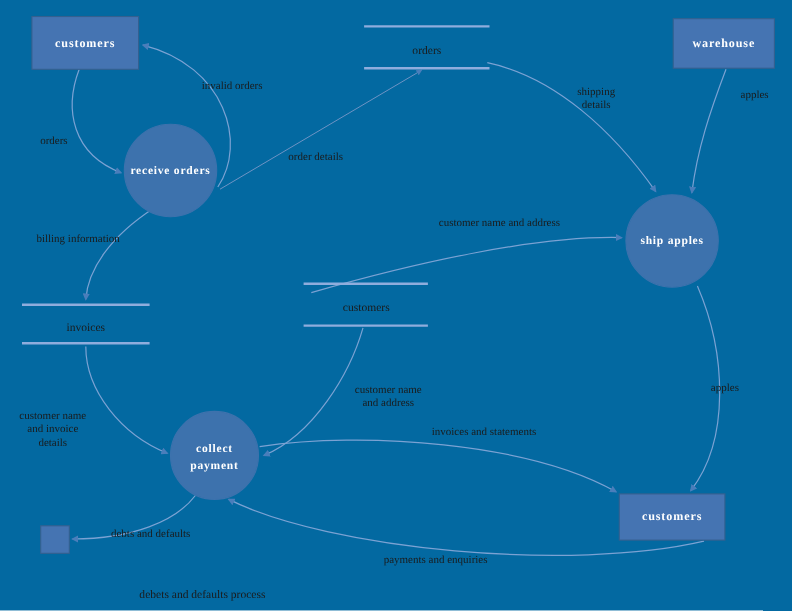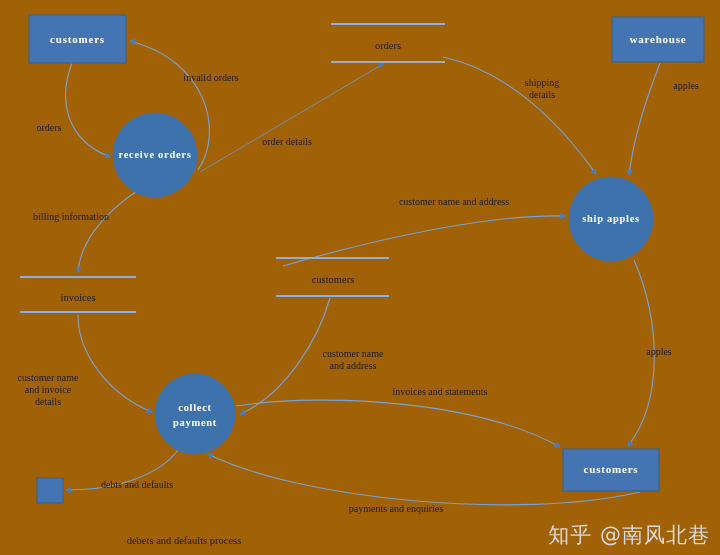--- a/index.html
+++ b/index.html
@@ -10,21 +10,21 @@
   body {
     width: 720px;
     height: 555px;
     overflow: hidden;
     font-family: "Liberation Serif", "DejaVu Serif", serif;
   }
   #canvas {
     position: relative;
     width: 720px;
     height: 555px;
-    background: #a16207;
+    background: #0369a1;
   }
   svg#diagram {
     position: absolute;
     left: 0;
     top: 0;
     width: 720px;
     height: 555px;
   }
   .entity-box {
     fill: #4574b2;
@@ -221,15 +221,14 @@
     <text class="flow-label" x="440" y="395">invoices and statements</text>
 
     <text class="flow-label" x="396" y="512">payments and enquiries</text>
 
     <text class="flow-label" x="137" y="488">debts and defaults</text>
 
     <text class="caption-label" x="184" y="544">debets and defaults process</text>
 
   </svg>
 
-  <div class="watermark">知乎 @南风北巷</div>
 
 </div>
 
 </body></html>

